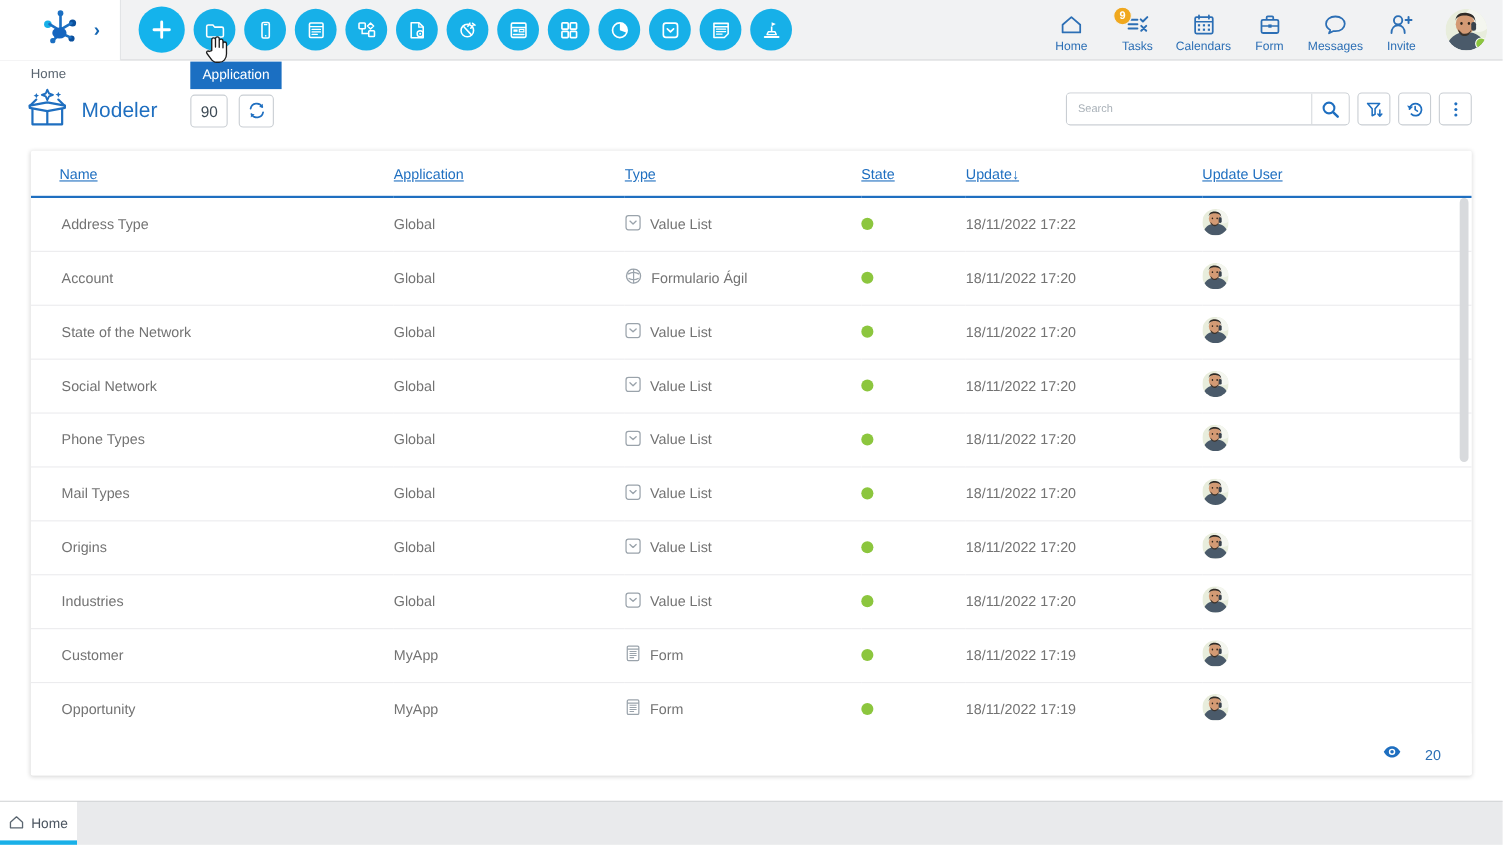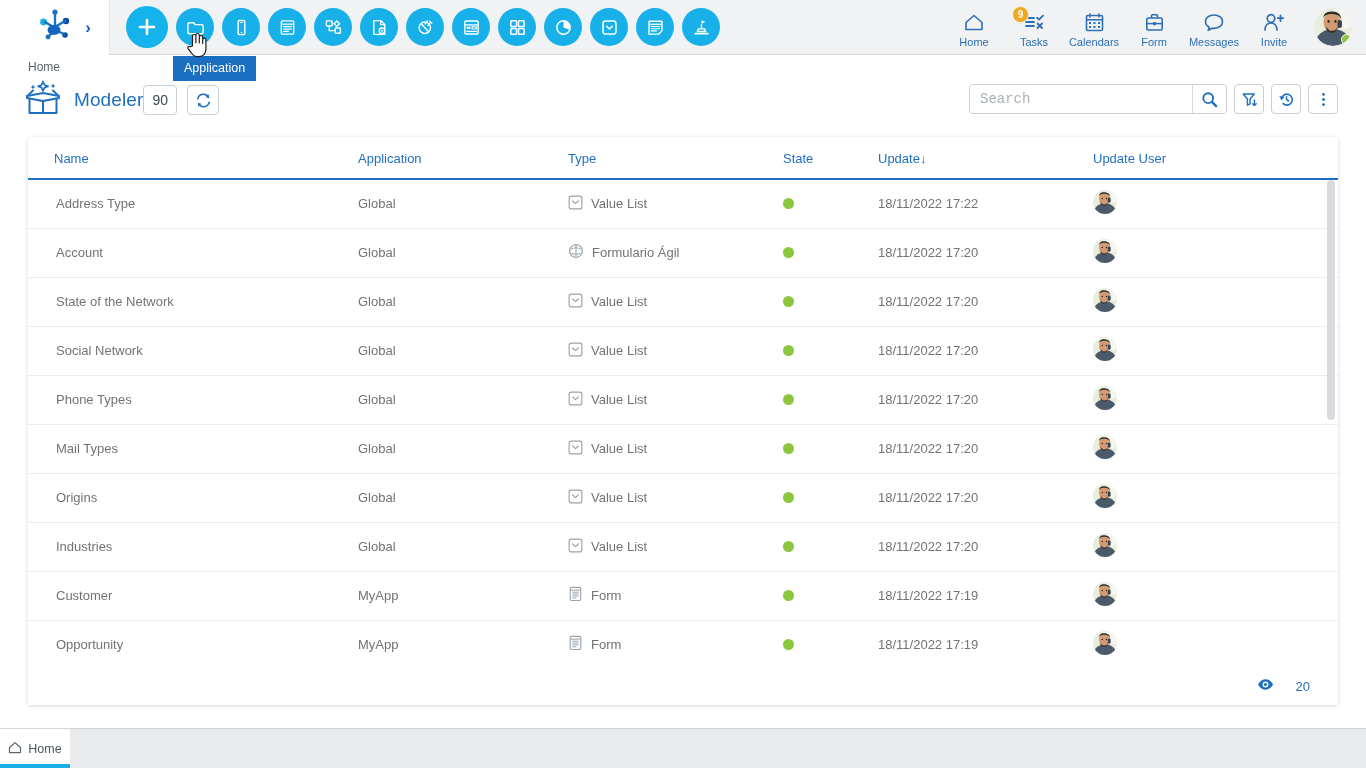--- a/index.html
+++ b/index.html
@@ -96,21 +96,21 @@
   .page-head {
     position: absolute; left: 22px; top: 78px;
     display: flex; align-items: center; gap: 0px;
   }
   .modeler-icon { width: 42px; height: 40px; margin-right: 10px; }
   .page-title {
     font-size: 19px; color: #1f6fc0; font-weight: normal;
     letter-spacing: 0.1px;
   }
   .count-box {
-    margin-left: 0;
+    margin-left: 30px;
     min-width: 34px; height: 30px; border: 1px solid #c9ced3;
     border-radius: 4px; background: #fff;
     display: flex; align-items: center; justify-content: center;
     font-size: 14px; color: #3d4a55; padding: 0 6px;
   }
   .refresh-box {
     margin-left: 10px;
     width: 32px; height: 30px; border: 1px solid #c9ced3;
     border-radius: 4px; background: #fff;
     display: flex; align-items: center; justify-content: center;
@@ -122,22 +122,22 @@
     position: absolute; right: 28px; top: 84px;
     display: flex; align-items: center; gap: 7px;
   }
   .search-wrap {
     display: flex; align-items: stretch;
     border: 1px solid #c9ced3; border-radius: 4px;
     overflow: hidden; background: #fff;
   }
   .search-input {
     width: 222px; height: 28px; border: none; outline: none;
-    padding: 0 10px; font-size: 14px; color: #3d4a55;
-    font-family: Liberation Mono, monospace;
+    padding: 0 10px; font-size: 10px; color: #3d4a55;
+    font-family: Liberation Sans, sans-serif;
   }
   .search-input::placeholder { color: #a9b1b8; }
   .search-btn {
     width: 34px; border-left: 1px solid #d6dade; background: #fff;
     display: flex; align-items: center; justify-content: center;
     cursor: pointer;
   }
   .tool-btn {
     width: 30px; height: 30px; border: 1px solid #c9ced3;
     border-radius: 4px; background: #fff;
@@ -152,20 +152,21 @@
     background: #fff;
     box-shadow: 0 1px 4px rgba(0,0,0,0.16);
     border-radius: 2px;
     overflow: hidden;
   }
   table { width: 100%; border-collapse: collapse; table-layout: fixed; }
   thead th {
     text-align: left; font-size: 13px; color: #1f6fc0;
     font-weight: normal; padding: 14px 0 12px 0;
     border-bottom: 2px solid #1f6fc0;
+    text-decoration: underline;
   }
   .col-name   { width: 330px; padding-left: 26px !important; }
   .col-app    { width: 210px; }
   .col-type   { width: 215px; }
   .col-state  { width: 95px; }
   .col-upd    { width: 215px; }
   .col-user   { width: 245px; }
 
   tbody td {
     font-size: 13px; color: #737373;

